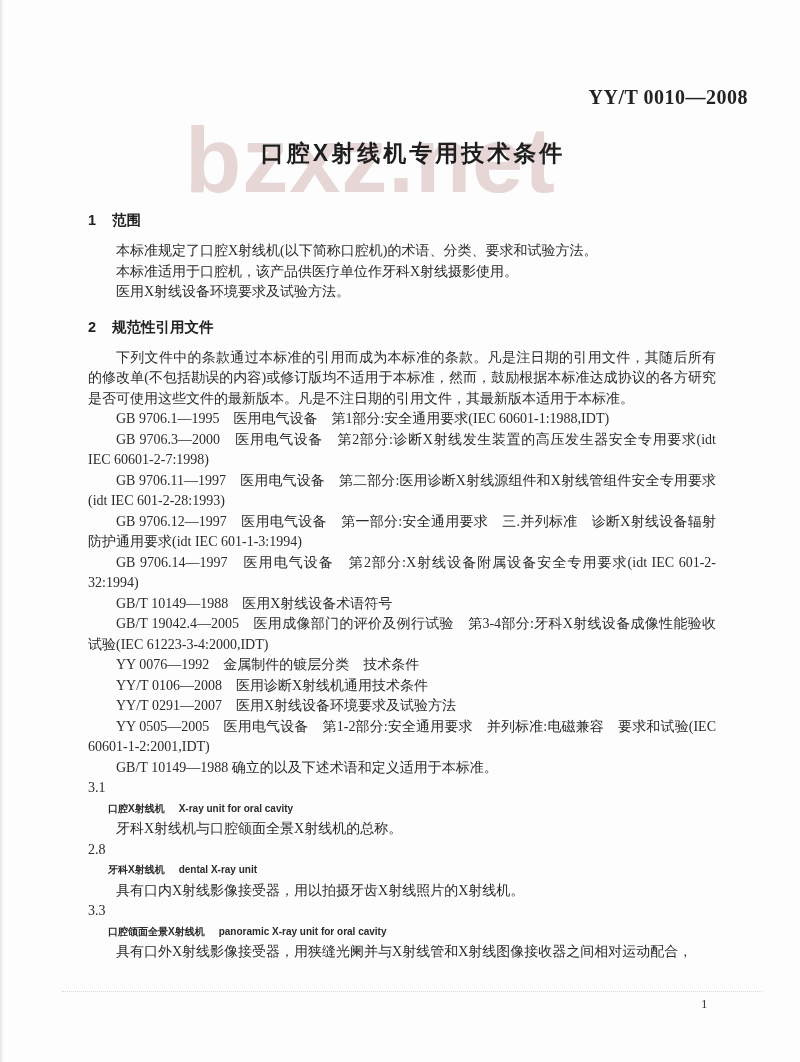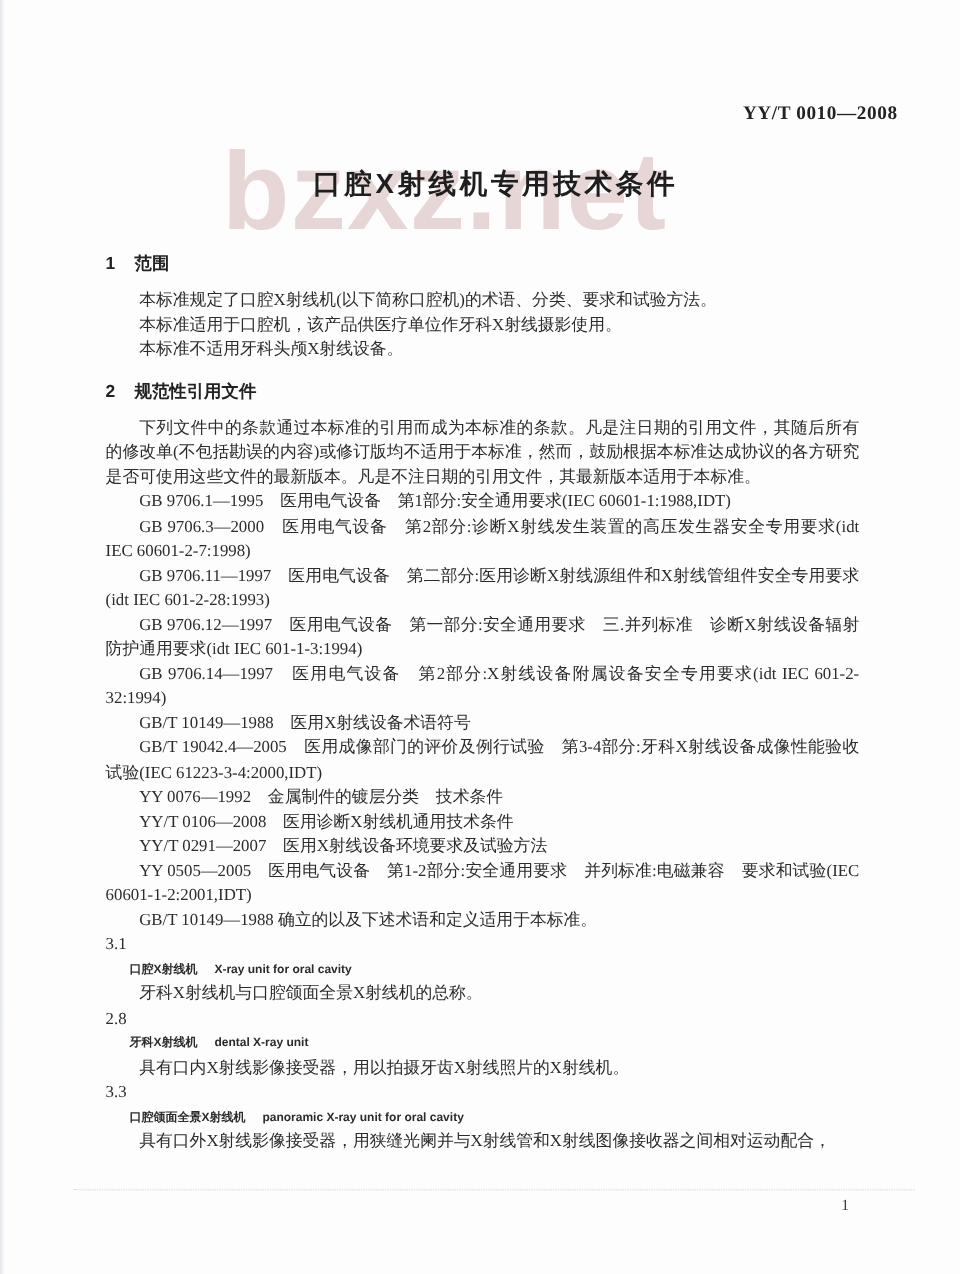--- a/index.html
+++ b/index.html
@@ -22,21 +22,21 @@
     position: absolute;
     left: 0; top: 0;
     width: 4px; height: 100%;
     background: linear-gradient(to right, #ccd3dd, rgba(255,255,255,0));
     opacity: 0.55;
   }
   .standard-number {
     position: absolute;
     top: 86px;
     right: 52px;
-    font-size: 16px;
+    font-size: 20px;
     font-weight: bold;
     letter-spacing: 0.5px;
     color: #222;
   }
   .watermark {
     position: absolute;
     top: 108px;
     left: 185px;
     font-family: "Liberation Sans", "DejaVu Sans", sans-serif;
     font-size: 92px;
@@ -123,21 +123,21 @@
 
   <h1 class="doc-title">口腔X射线机专用技术条件</h1>
 
   <div class="content">
 
     <h2 class="sec-heading">
       <span class="sec-num">1</span><span>范围</span>
     </h2>
     <p class="indent">本标准规定了口腔X射线机(以下简称口腔机)的术语、分类、要求和试验方法。</p>
     <p class="indent">本标准适用于口腔机，该产品供医疗单位作牙科X射线摄影使用。</p>
-    <p class="indent">本标准不适用牙科头颅X射线设备。</p>
+    <p class="indent">医用X射线设备环境要求及试验方法。</p>
 
     <h2 class="sec-heading">
       <span class="sec-num">2</span><span>规范性引用文件</span>
     </h2>
     <p class="indent">下列文件中的条款通过本标准的引用而成为本标准的条款。凡是注日期的引用文件，其随后所有的修改单(不包括勘误的内容)或修订版均不适用于本标准，然而，鼓励根据本标准达成协议的各方研究是否可使用这些文件的最新版本。凡是不注日期的引用文件，其最新版本适用于本标准。</p>
     <p class="ref">GB 9706.1—1995　医用电气设备　第1部分:安全通用要求(IEC 60601-1:1988,IDT)</p>
     <p class="ref">GB 9706.3—2000　医用电气设备　第2部分:诊断X射线发生装置的高压发生器安全专用要求(idt IEC 60601-2-7:1998)</p>
     <p class="ref">GB 9706.11—1997　医用电气设备　第二部分:医用诊断X射线源组件和X射线管组件安全专用要求(idt IEC 601-2-28:1993)</p>
     <p class="ref">GB 9706.12—1997　医用电气设备　第一部分:安全通用要求　三.并列标准　诊断X射线设备辐射防护通用要求(idt IEC 601-1-3:1994)</p>
     <p class="ref">GB 9706.14—1997　医用电气设备　第2部分:X射线设备附属设备安全专用要求(idt IEC 601-2-32:1994)</p>

